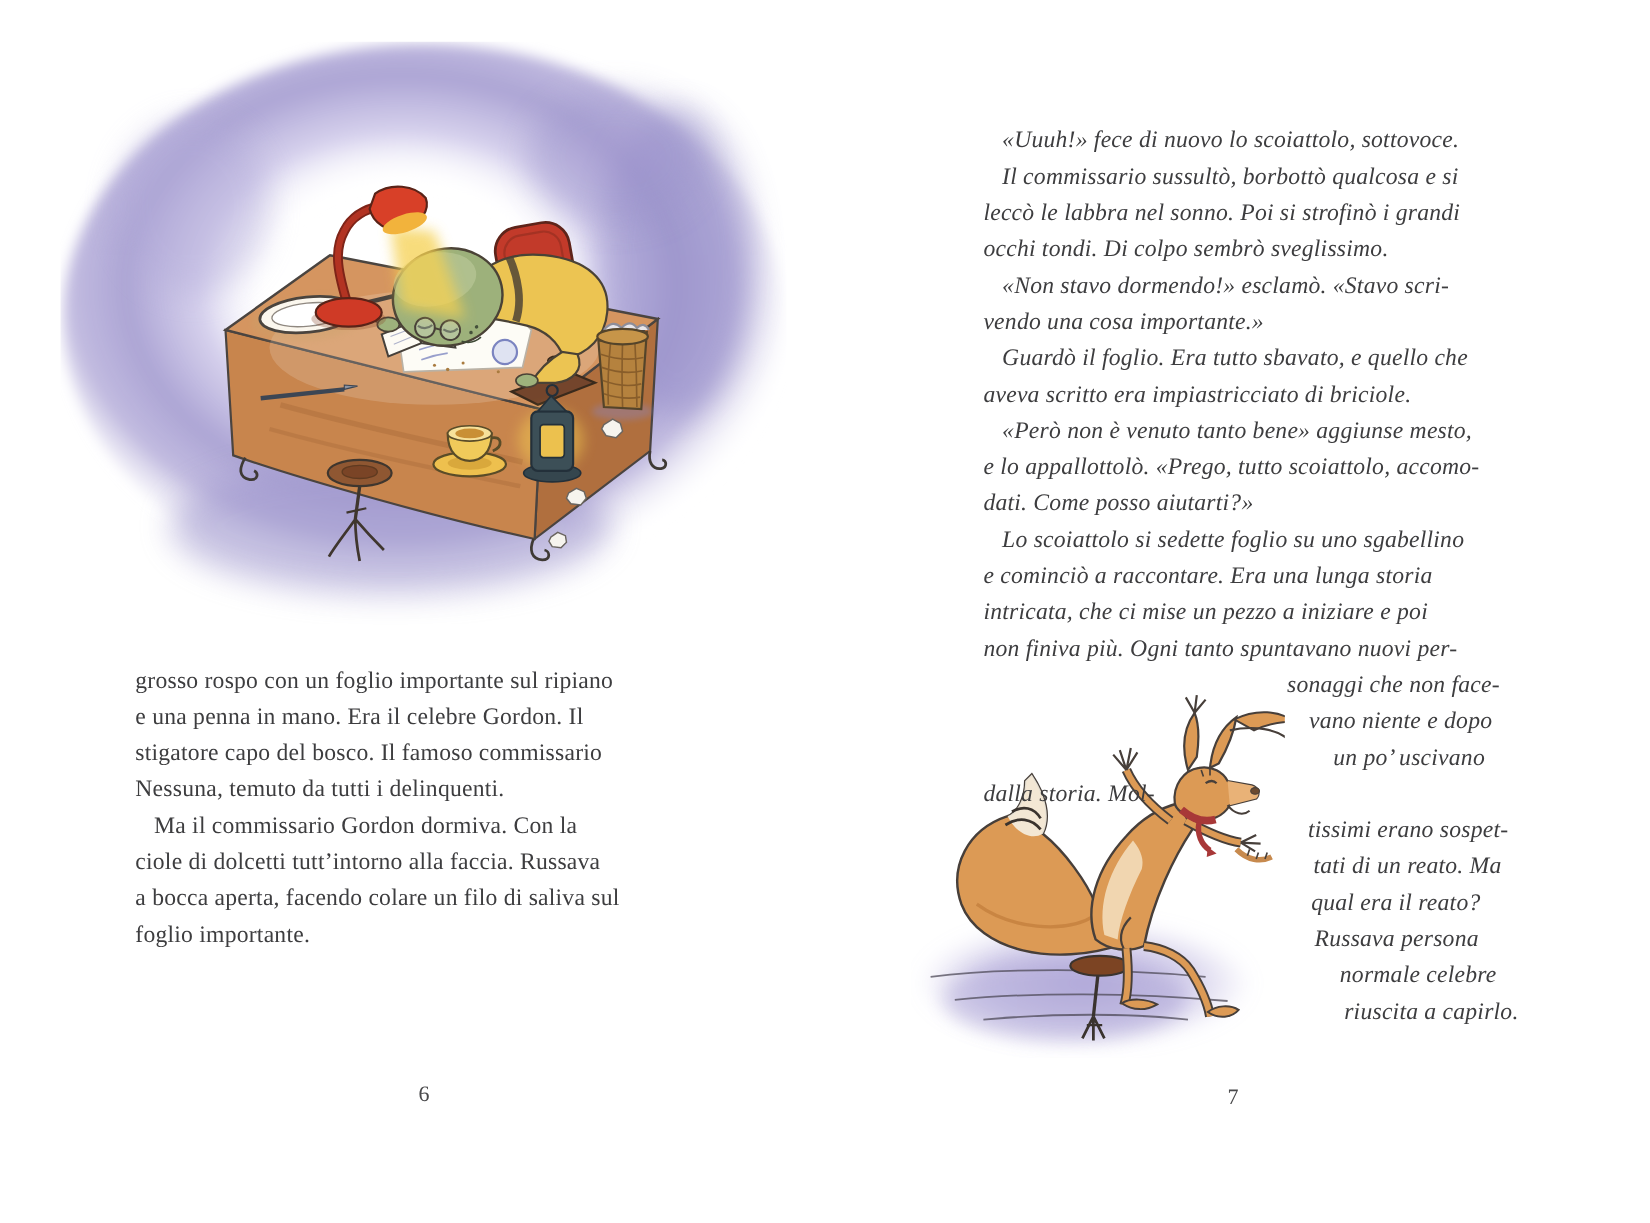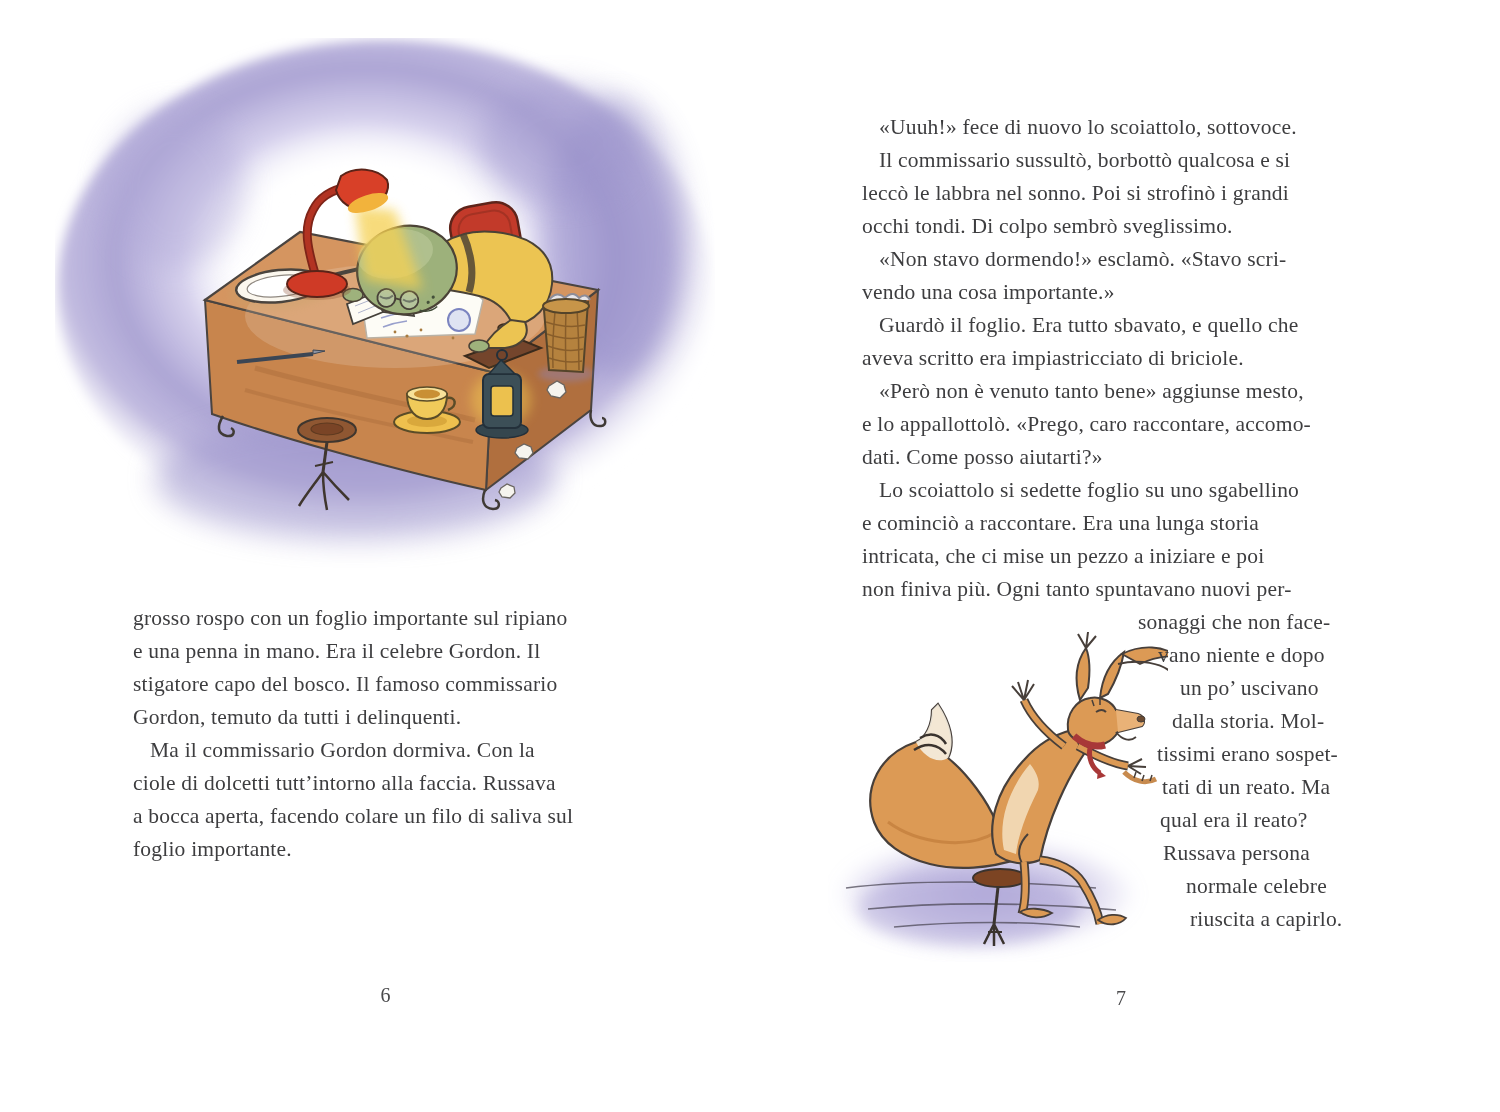--- a/index.html
+++ b/index.html
@@ -10,22 +10,22 @@
   }
   .spread{position:relative;width:1500px;height:1112px;background:#fff;overflow:hidden;}
   .illus{position:absolute;}
   .text-block{position:absolute;}
   .line{
     font-size:21.5px;line-height:33px;height:33px;
     white-space:nowrap;letter-spacing:0.2px;
   }
   .ind{padding-left:17px;}
   .pagenum{position:absolute;font-size:20px;text-align:center;color:#4a4a4c;}
-  .left-text{left:133px;top:602px;width:508px;}
-  .right-text{left:862px;top:111px;width:492px;}
+  .left-text{left:123px;top:602px;width:508px;}
+  .right-text{left:894px;top:111px;width:492px;font-style:italic;}
   .left-num{left:133px;top:984px;width:505px;}
   .right-num{left:866px;top:987px;width:510px;}
   .illus-left{left:55px;top:38px;width:660px;height:530px;}
   .illus-right{left:828px;top:622px;width:340px;height:340px;}
 </style>
 </head>
 <body>
 
 <div class="spread">
 
@@ -205,21 +205,21 @@
       <path d="M272,404 L268,434" stroke="#3f362e" stroke-width="3"></path>
       <path d="M260,428 L278,424" stroke="#3f362e" stroke-width="2"></path>
       <path d="M268,434 C258,448 250,458 244,468 M268,434 C268,452 270,462 272,472 M268,434 C280,448 288,456 294,462" stroke="#3f362e" stroke-width="2.5" fill="none"></path>
     </g>
   </svg>
 
   <div class="text-block left-text">
     <div class="line">grosso rospo con un foglio importante sul ripiano</div>
     <div class="line">e una penna in mano. Era il celebre Gordon. Il</div>
     <div class="line">stigatore capo del bosco. Il famoso commissario</div>
-    <div class="line">Gordon, temuto da tutti i delinquenti.</div>
+    <div class="line">Nessuna, temuto da tutti i delinquenti.</div>
     <div class="line ind">Ma il commissario Gordon dormiva. Con la</div>
     <div class="line">ciole di dolcetti tutt’intorno alla faccia. Russava</div>
     <div class="line">a bocca aperta, facendo colare un filo di saliva sul</div>
     <div class="line">foglio importante.</div>
   </div>
 
   <div class="pagenum left-num">6</div>
 
   <svg class="illus illus-right" viewBox="0 0 340 340">
     <defs>
@@ -310,30 +310,30 @@
   <div class="text-block right-text">
     <div class="line ind">«Uuuh!» fece di nuovo lo scoiattolo, sottovoce.</div>
     <div class="line ind">Il commissario sussultò, borbottò qualcosa e si</div>
     <div class="line">leccò le labbra nel sonno. Poi si strofinò i grandi</div>
     <div class="line">occhi tondi. Di colpo sembrò sveglissimo.</div>
     <div class="line ind">«Non stavo dormendo!» esclamò. «Stavo scri-</div>
     <div class="line">vendo una cosa importante.»</div>
     <div class="line ind">Guardò il foglio. Era tutto sbavato, e quello che</div>
     <div class="line">aveva scritto era impiastricciato di briciole.</div>
     <div class="line ind">«Però non è venuto tanto bene» aggiunse mesto,</div>
-    <div class="line">e lo appallottolò. «Prego, caro raccontare, accomo-</div>
+    <div class="line">e lo appallottolò. «Prego, tutto scoiattolo, accomo-</div>
     <div class="line">dati. Come posso aiutarti?»</div>
     <div class="line ind">Lo scoiattolo si sedette foglio su uno sgabellino</div>
     <div class="line">e cominciò a raccontare. Era una lunga storia</div>
     <div class="line">intricata, che ci mise un pezzo a iniziare e poi</div>
     <div class="line">non finiva più. Ogni tanto spuntavano nuovi per-</div>
     <div class="line" style="margin-left:276px">sonaggi che non face-</div>
     <div class="line" style="margin-left:296px">vano niente e dopo</div>
     <div class="line" style="margin-left:318px">un po’ uscivano</div>
-    <div class="line" style="margin-left:310px">dalla storia. Mol-</div>
+    <div class="line" style="">dalla storia. Mol-</div>
     <div class="line" style="margin-left:295px">tissimi erano sospet-</div>
     <div class="line" style="margin-left:300px">tati di un reato. Ma</div>
     <div class="line" style="margin-left:298px">qual era il reato?</div>
     <div class="line" style="margin-left:301px">Russava persona</div>
     <div class="line" style="margin-left:324px">normale celebre</div>
     <div class="line" style="margin-left:328px">riuscita a capirlo.</div>
   </div>
 
   <div class="pagenum right-num">7</div>
 

